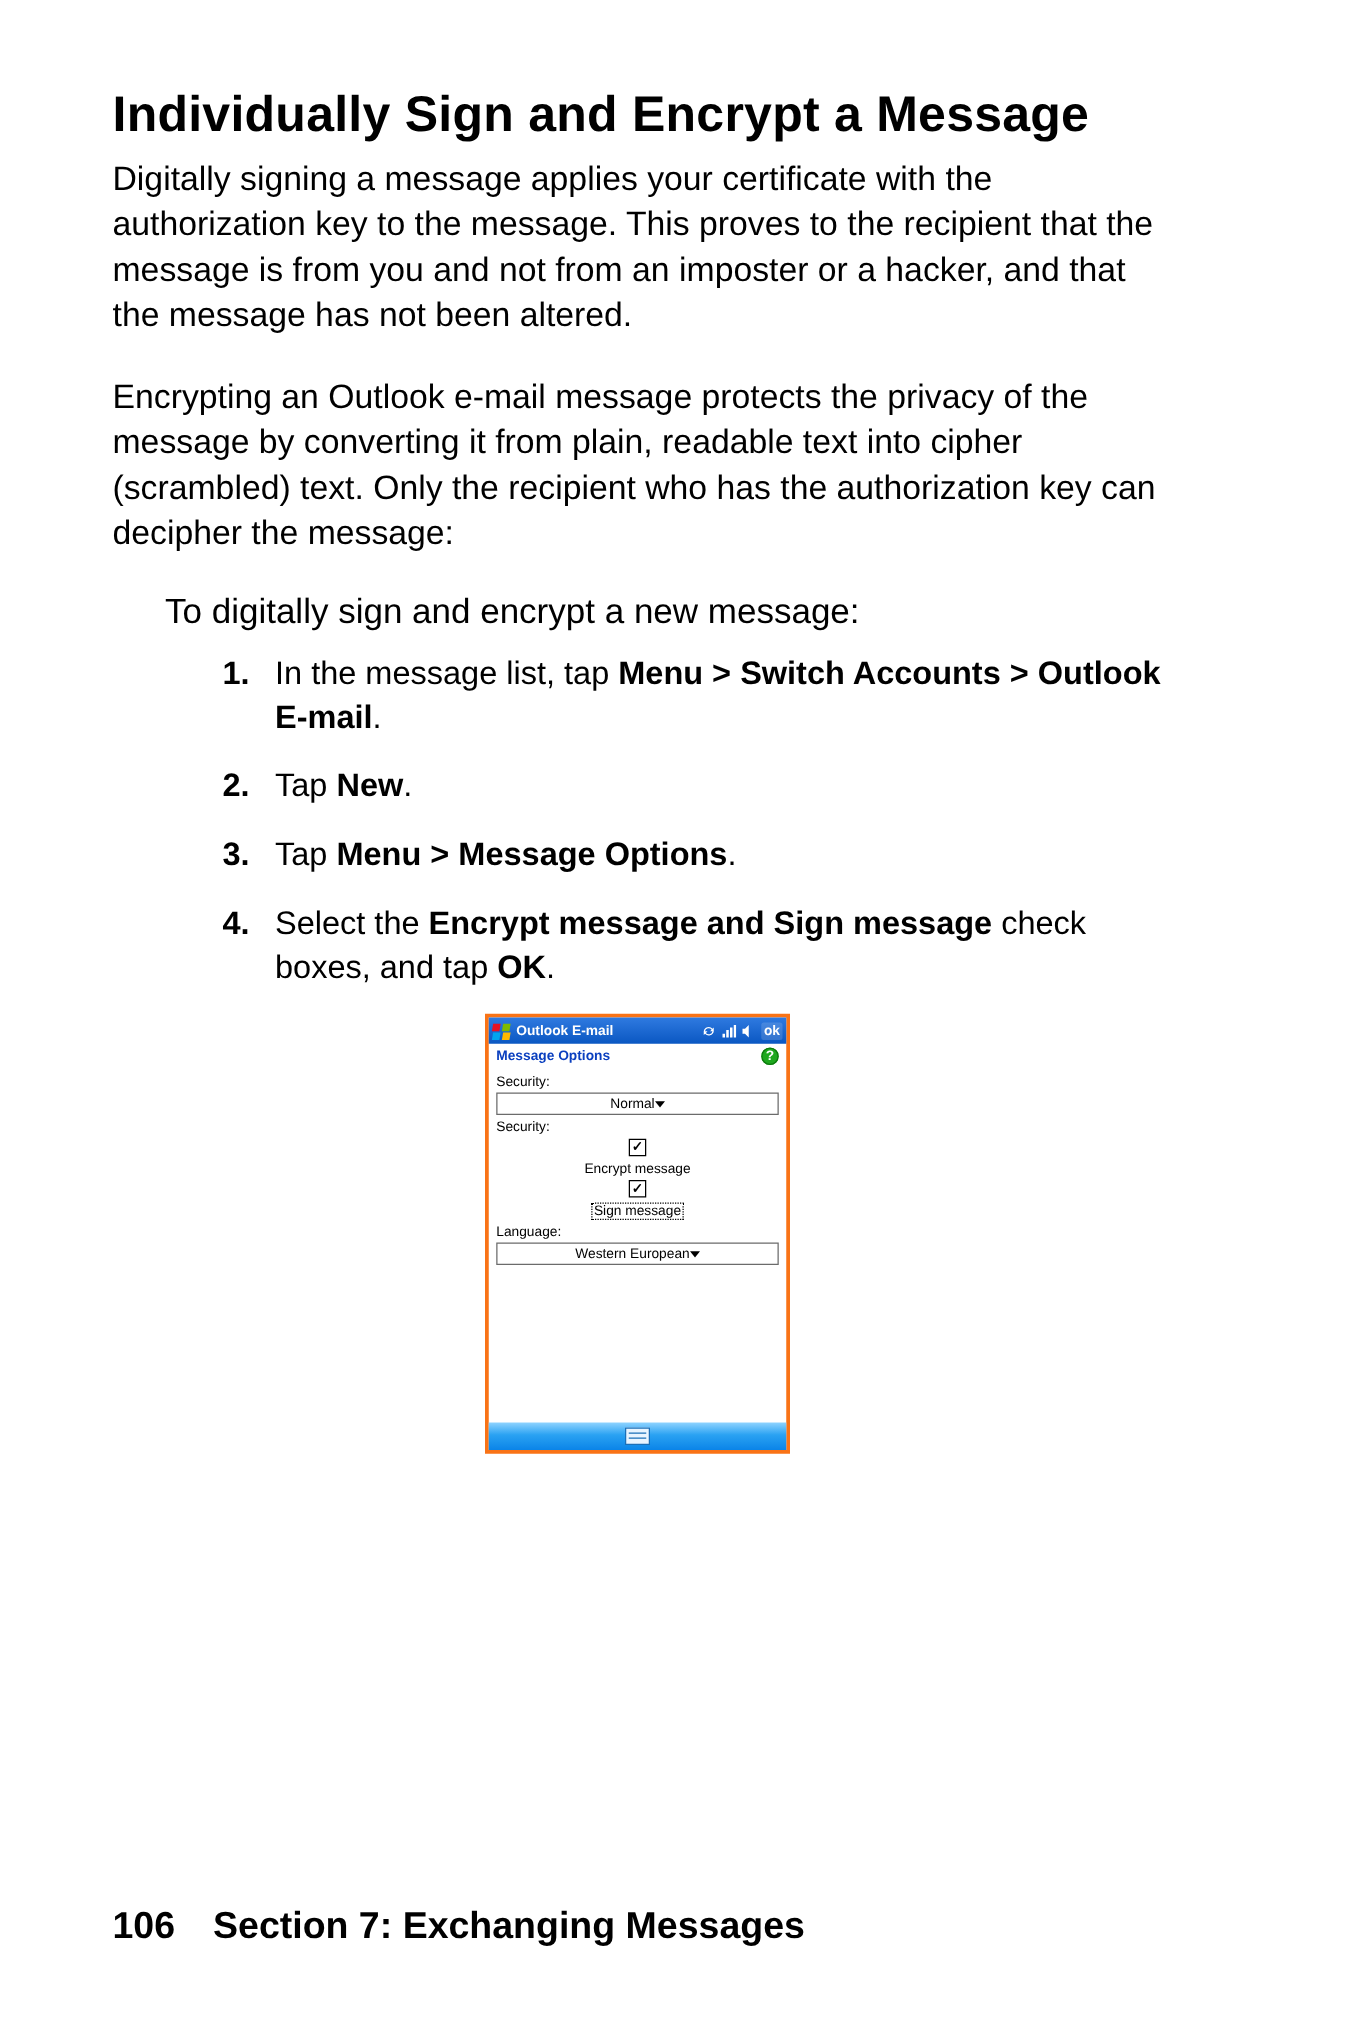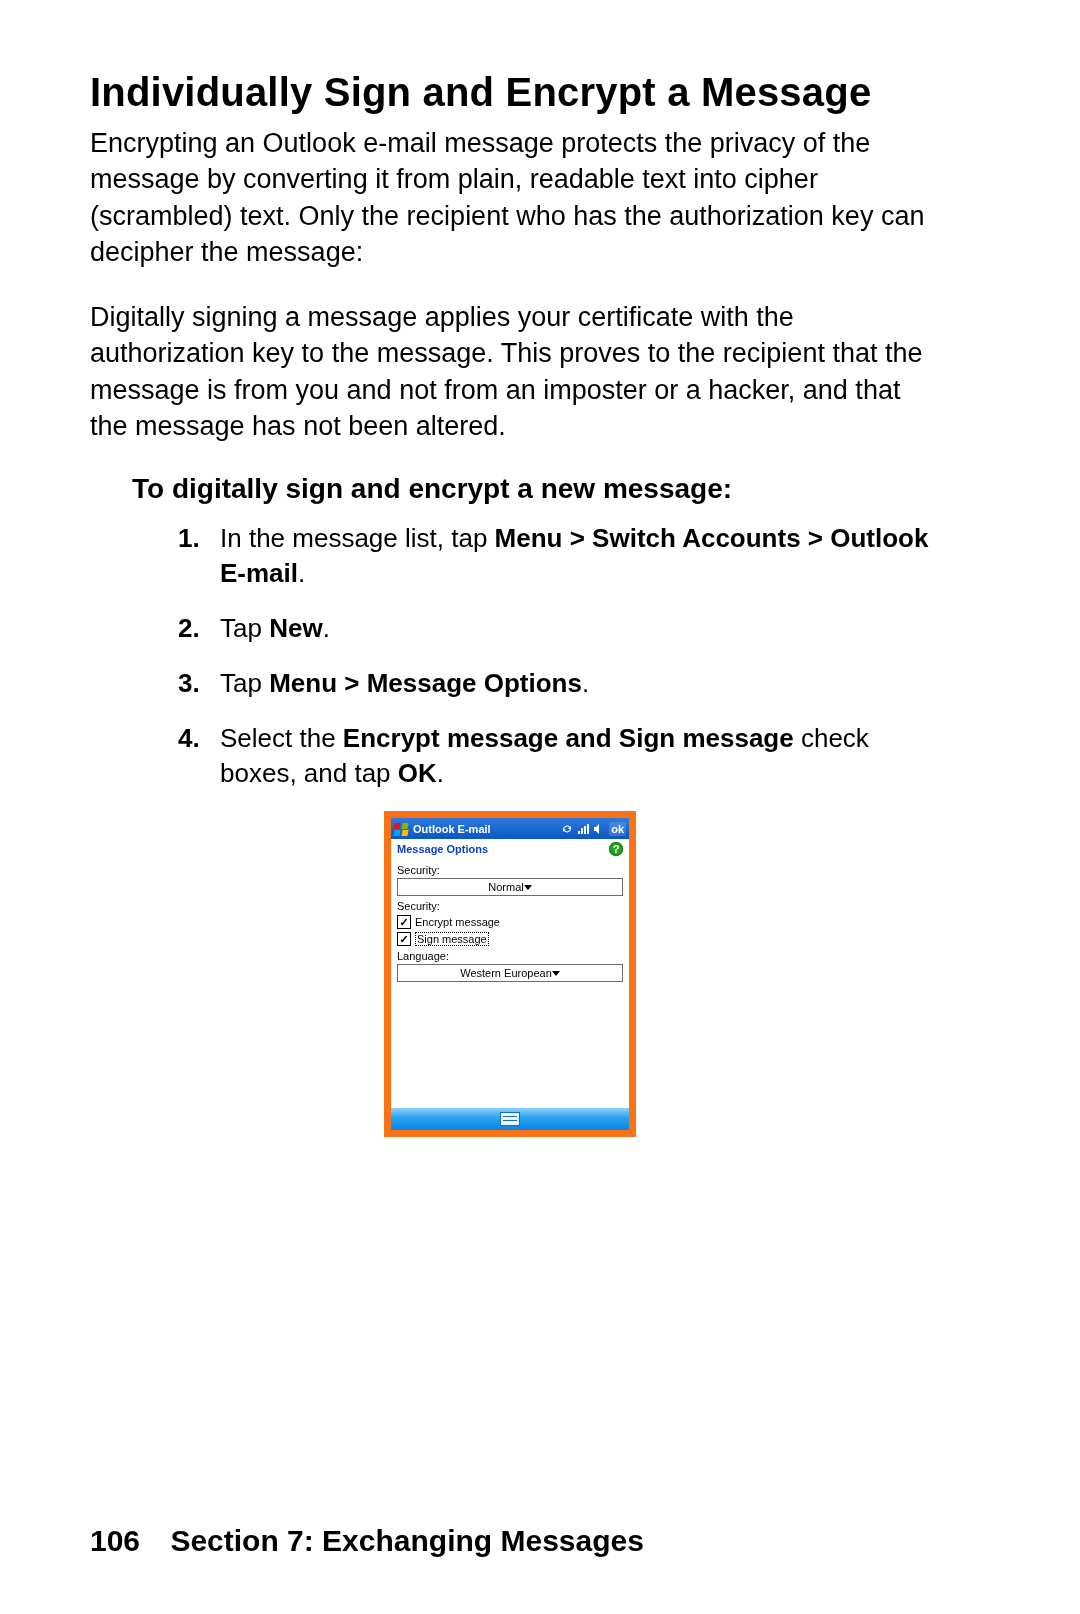--- a/index.html
+++ b/index.html
@@ -23,21 +23,21 @@
     margin: 0 0 10px 0;
     letter-spacing: 0.2px;
   }
   p.body {
     font-size: 27px;
     line-height: 1.35;
     margin: 0 0 28px 0;
   }
   h2.subheading {
     font-size: 28px;
-    font-weight: 700;
+    font-weight: 400;
     margin: 8px 0 16px 42px;
   }
   ol.steps {
     list-style: none;
     counter-reset: step;
     padding: 0;
     margin: 0 0 18px 0;
   }
   ol.steps > li {
     counter-increment: step;
@@ -52,21 +52,21 @@
     position: absolute;
     left: 88px;
     font-weight: 700;
   }
   .b { font-weight: 700; }
 
   
   .device {
     width: 238px;
     margin: 14px auto 0 auto;
-    border: 7px solid #f97316;
+    border: 3px solid #f97316;
     background: #ffffff;
     font-family: Tahoma, Arial, sans-serif;
     font-size: 11px;
     color: #000;
   }
   .device .titlebar {
     height: 21px;
     background: linear-gradient(to bottom, #2f7ae0, #0a57c2);
     color: #ffffff;
     display: flex;
@@ -131,21 +131,21 @@
     font-size: 11px;
     padding: 0 3px;
     display:flex;align-items:center;justify-content:center;
     margin-top: 2px;
     background:#fff;
   }
   .device .sel .caret {
     width:0;height:0;border-left:4px solid transparent;border-right:4px solid transparent;border-top:5px solid #000;
   }
   .device .chk-row{
-    display:flex;align-items:center;gap:4px;margin-top:3px;font-size:11px;
+    display:flex;align-items:center;gap:4px;margin-top:3px;font-size:11px;flex-direction:column;
   }
   .device .chk{
     width:12px;height:12px;border:1px solid #000;display:inline-flex;align-items:center;justify-content:center;background:#fff;
   }
   .device .chk::after{
     content:"✓";font-size:11px;line-height:1;color:#000;font-weight:700;
   }
   .device .highlight{
     border:1px dotted #000;padding:0 1px;
   }
@@ -175,23 +175,23 @@
   .footer .pg { font-weight: 700; margin-right: 22px; }
   .footer .sec { font-weight: 700; }
 </style>
 </head>
 <body>
 
 <div class="page">
 
   <h1 class="heading">Individually Sign and Encrypt a Message</h1>
 
+  <p class="body">Digitally signing a message applies your certificate with the authorization key to the message. This proves to the recipient that the message is from you and not from an imposter or a hacker, and that the message has not been altered.</p>
+
   <p class="body">Encrypting an Outlook e-mail message protects the privacy of the message by converting it from plain, readable text into cipher (scrambled) text. Only the recipient who has the authorization key can decipher the message:</p>
-
-  <p class="body">Digitally signing a message applies your certificate with the authorization key to the message. This proves to the recipient that the message is from you and not from an imposter or a hacker, and that the message has not been altered.</p>
 
   <h2 class="subheading">To digitally sign and encrypt a new message:</h2>
 
   <ol class="steps">
     <li>
       <span>In the message list, tap </span><span class="b">Menu &gt; Switch Accounts &gt; Outlook E-mail</span><span>.</span>
     </li>
     <li>
       <span>Tap </span><span class="b">New</span><span>.</span>
     </li>

